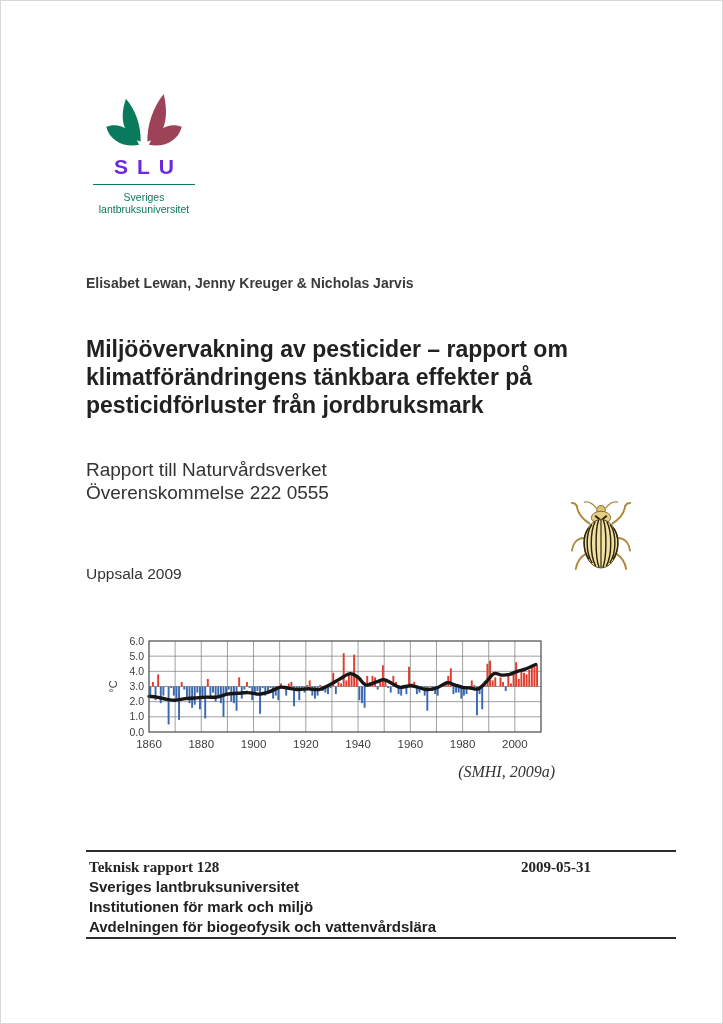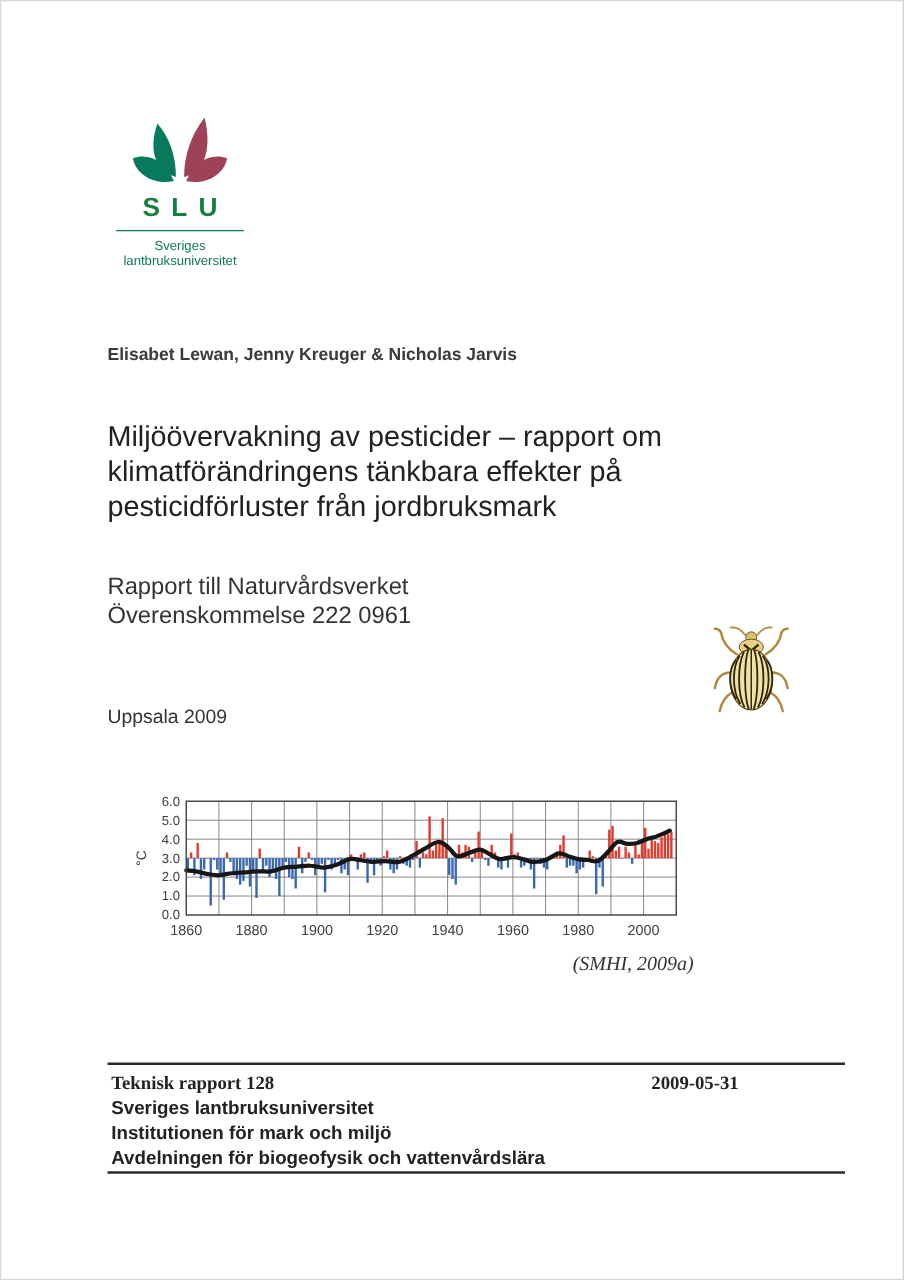--- a/index.html
+++ b/index.html
@@ -6,28 +6,28 @@
   .page{
     position:relative;width:723px;height:1024px;margin:0 auto;
     background:#ffffff;border:1px solid #d8d8d8;box-sizing:border-box;
     font-family:"Liberation Sans", sans-serif;color:#2e2e2e;overflow:hidden;
   }
   .abs{position:absolute;}
   
   .logo{left:88px;top:88px;width:110px;text-align:center;}
   .logo .mark{display:block;margin:0 auto;}
   .slu-acronym{
-    display:block;margin-top:2px;color:#15803d;font-size:21px;font-weight:bold;
+    display:block;margin-top:2px;color:#6d28d9;font-size:21px;font-weight:bold;
     letter-spacing:9px;text-indent:9px;
   }
   .slu-divider{height:1px;background:#0a7a5c;margin:5px 4px 6px 4px;border:none;}
   .slu-org{color:#0a7a5c;font-size:10.5px;line-height:12px;}
   
   .authors{left:85px;top:274px;font-size:14px;color:#3a3a3a;font-weight:bold;}
-  .title{left:85px;top:334px;width:528px;font-size:23px;line-height:28px;font-weight:normal;color:#212121;}
+  .title{left:85px;top:334px;width:528px;font-size:23px;line-height:28px;font-weight:bold;color:#212121;}
   .subtitle{left:85px;top:457px;font-size:19px;line-height:23px;color:#333;}
   .place-year{left:85px;top:564px;font-size:15.5px;color:#333;}
   .beetle{left:569px;top:498px;}
   
   .chart{left:104px;top:630px;}
   .chart-caption{
     left:372px;top:762px;width:182px;text-align:right;
     font-family:"Liberation Serif", serif;font-style:italic;font-size:16px;color:#333;
   }
   
@@ -55,21 +55,21 @@
     <div class="slu-org">Sveriges</div>
     <div class="slu-org">lantbruksuniversitet</div>
   </div>
 
   <div class="abs authors">Elisabet Lewan, Jenny Kreuger &amp; Nicholas Jarvis</div>
 
   <h1 class="abs title" style="margin:0">Miljöövervakning av pesticider – rapport om klimatförändringens tänkbara effekter på pesticidförluster från jordbruksmark</h1>
 
   <div class="abs subtitle">
     <div>Rapport till Naturvårdsverket</div>
-    <div>Överenskommelse 222 0961</div>
+    <div>Överenskommelse 222 0555</div>
   </div>
 
   <svg class="abs beetle" width="62" height="74" viewBox="0 0 64 76" aria-hidden="true">
     <g stroke="#b08a3c" stroke-width="2" fill="none" stroke-linecap="round">
       <path d="M20,25 C12,20 8,14 7,7"></path>
         <path d="M7,7 C6,5 4,4 2,4"></path>
       <path d="M44,25 C52,20 56,14 57,7"></path>
         <path d="M57,7 C58,5 60,4 62,4"></path>
       <path d="M15,40 C7,40 3,46 2,53"></path>
         <path d="M49,40 C57,40 61,46 62,53"></path>

